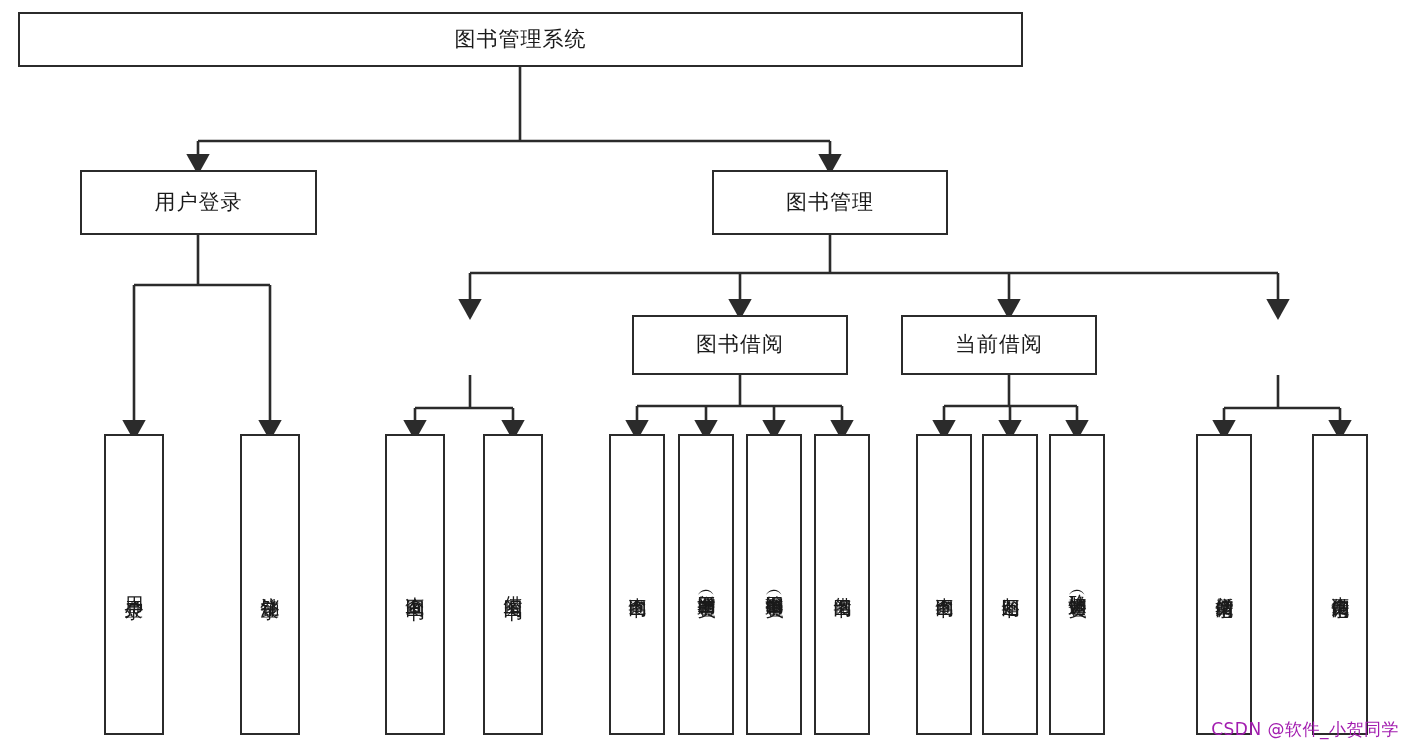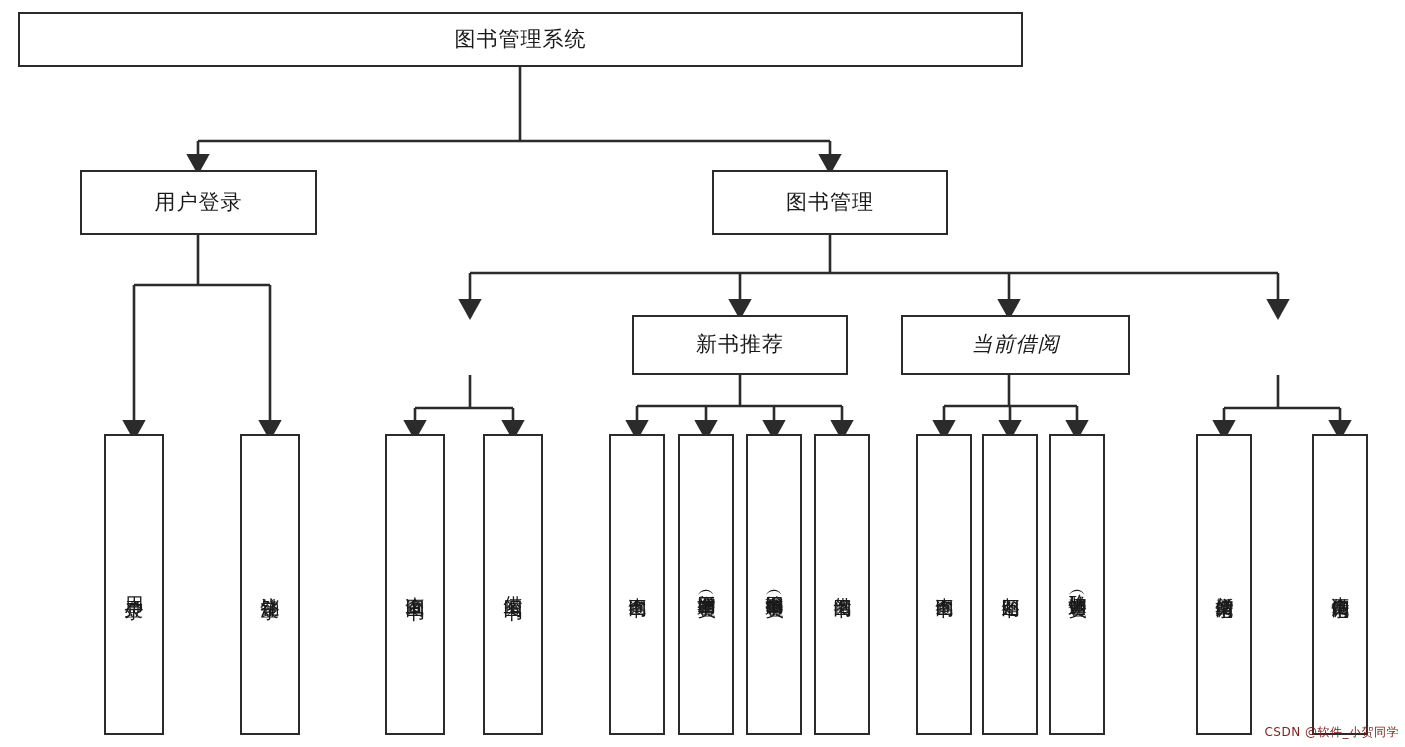--- a/index.html
+++ b/index.html
@@ -57,22 +57,22 @@
     letter-spacing: 2px;
   }
   .node.leaf-narrow .node-label {
     font-size: 18px;
     letter-spacing: 1px;
   }
   #watermark {
     position: absolute;
     right: 6px;
     bottom: 6px;
-    font-size: 12px;
-    color: #7f1d1d;
+    font-size: 17px;
+    color: #a21caf;
     letter-spacing: 0.5px;
     z-index: 5;
     white-space: nowrap;
   }
 </style>
 </head>
 <body>
 
 <div id="canvas">
 
@@ -131,23 +131,23 @@
   </div>
 
   <div class="node" style="left:80px; top:170px; width:237px; height:65px;">
     <span class="node-label">用户登录</span>
   </div>
   <div class="node" style="left:712px; top:170px; width:236px; height:65px;">
     <span class="node-label">图书管理</span>
   </div>
 
   <div class="node" style="left:632px; top:315px; width:216px; height:60px;">
-    <span class="node-label">新书推荐</span>
+    <span class="node-label">图书借阅</span>
   </div>
-  <div class="node" style="left:901px; top:315px; width:229px; height:60px;font-style:italic;">
+  <div class="node" style="left:901px; top:315px; width:196px; height:60px;">
     <span class="node-label">当前借阅</span>
   </div>
 
   <div class="node vertical leaf-tall" style="left:104px; top:434px; width:60px; height:301px;">
     <span class="node-label">用户登录</span>
   </div>
   <div class="node vertical leaf-tall" style="left:240px; top:434px; width:60px; height:301px;">
     <span class="node-label">注销登录</span>
   </div>
 

